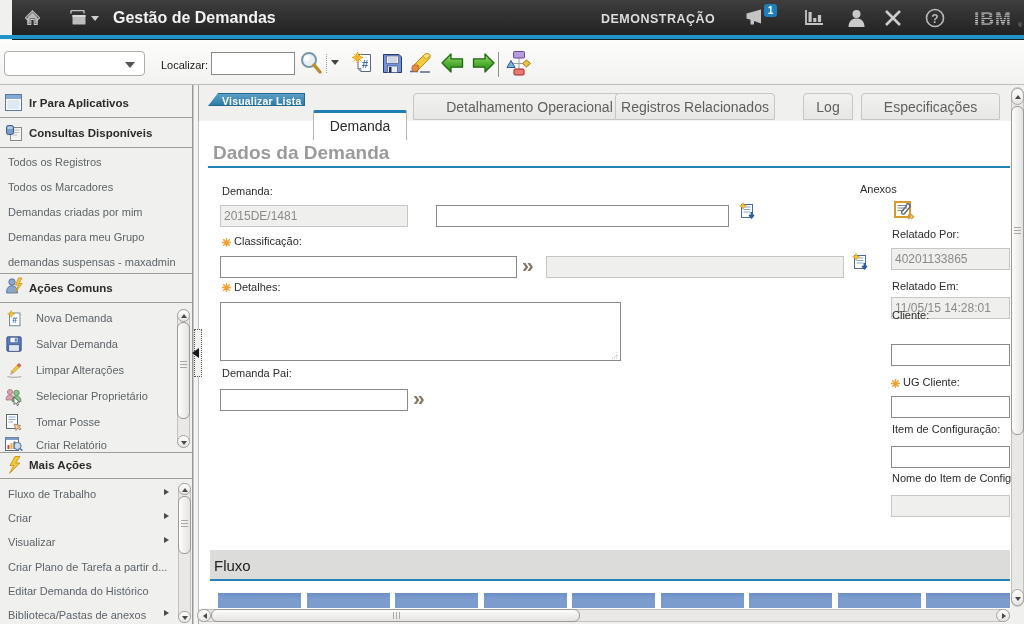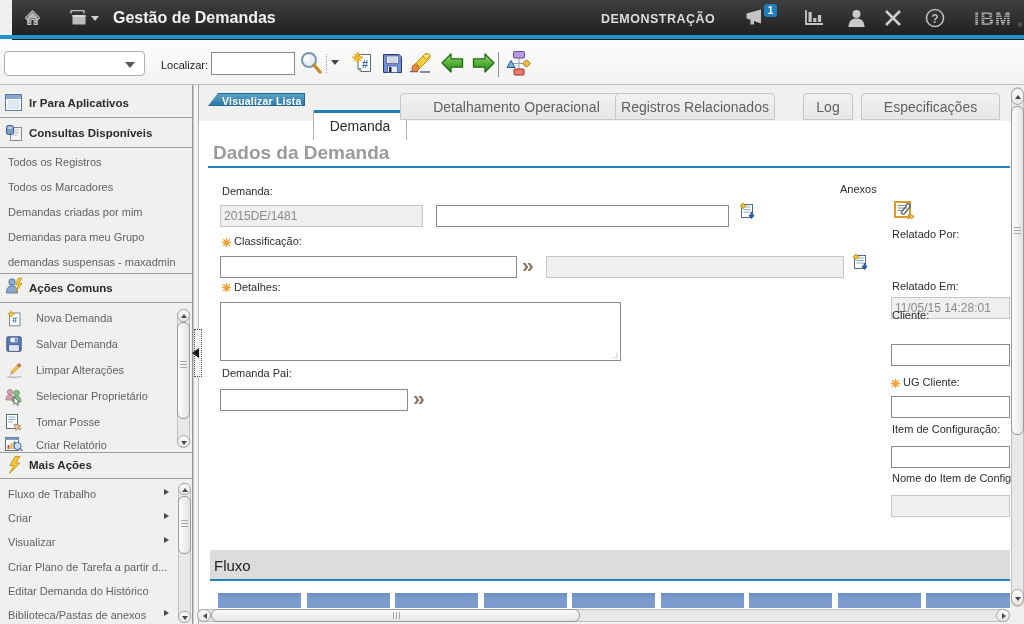--- a/index.html
+++ b/index.html
@@ -264,28 +264,28 @@
       </div>
 </div>
 <div id="splitter"></div>
 <div id="content"></div>
 <div id="panel"></div>
 <div class="abs" style="left:194px;top:329px;width:6px;height:46px;border:1px dotted #555;background:#f0f0ef"></div>
 <div class="abs" style="left:192px;top:348px;width:0;height:0;border-top:5px solid transparent;border-bottom:5px solid transparent;border-right:7px solid #1a1a1a"></div>
 <div class="abs" style="left:208px;top:93px;width:97px;height:13px;background:linear-gradient(#5aa0c8,#2e7ba6);border:1px solid #23688f;clip-path:polygon(10px 0,100% 0,100% 100%,0 100%);box-sizing:border-box"></div>
 <div class="abs" style="left:222px;top:95px;font-size:10.5px;font-weight:bold;color:#fff;letter-spacing:0.2px">Visualizar Lista</div>
 <div id="tabact"><span style="line-height:27px">Demanda</span></div>
-<div class="tab" style="left:400px;width:233px;line-height:26px">Detalhamento Operacional</div>
+<div class="tab" style="left:413px;width:233px;line-height:26px">Detalhamento Operacional</div>
 <div class="tab" style="left:615px;width:160px;line-height:26px">Registros Relacionados</div>
 <div class="tab" style="left:803px;width:50px;line-height:26px">Log</div>
 <div class="tab" style="left:861px;width:139px;line-height:26px">Especificações</div>
 <div class="abs" style="left:213px;top:142px;font-size:19px;font-weight:bold;color:#9b9b9b">Dados da Demanda</div>
 <div class="abs" style="left:208px;top:166px;width:802px;height:2px;background:#2482b4"></div>
 <span class="lbl" style="left:222px;top:185px">Demanda:</span>
-<div class="fro" style="left:220px;top:205px;width:203px">2015DE/1481</div>
+<div class="fro" style="left:220px;top:205px;width:188px">2015DE/1481</div>
 <div class="fld" style="left:436px;top:205px;width:293px"></div>
 <svg class="abs" style="left:738px;top:202px" width="19" height="19" viewBox="0 0 19 19">
       <rect x="3.5" y="2.5" width="11" height="13" fill="#fff" stroke="#4a6a9a"></rect>
       <path d="M5.5 5 H12.5 M5.5 7.5 H12.5 M5.5 10 H12.5" stroke="#7a9cc6" stroke-width="0.9"></path>
       <path d="M5 0.5 L6.2 2.8 L8.5 3.8 L6.2 5 L5 7.2 L3.8 5 L1.5 3.8 L3.8 2.8 Z" fill="#f4c430" stroke="#c89010" stroke-width="0.5"></path>
       <path d="M13.5 10 L13.5 15 M11.2 12.8 L13.5 15.5 L15.8 12.8" stroke="#2a5aa8" stroke-width="1.8" fill="none"></path>
     </svg>
 <svg class="ast" style="left:222px;top:238px" viewBox="0 0 9 9">
       <path d="M4.5 0 V9 M0 4.5 H9 M1.2 1.2 L7.8 7.8 M7.8 1.2 L1.2 7.8" stroke="#f0a030" stroke-width="1.3"></path>
     </svg>
@@ -303,28 +303,29 @@
       <path d="M4.5 0 V9 M0 4.5 H9 M1.2 1.2 L7.8 7.8 M7.8 1.2 L1.2 7.8" stroke="#f0a030" stroke-width="1.3"></path>
     </svg>
 <span class="lbl" style="left:234px;top:281px">Detalhes:</span>
 <div class="fld" style="left:220px;top:302px;width:401px;height:59px"></div>
 <svg class="abs" style="left:610px;top:351px" width="8" height="8" viewBox="0 0 8 8">
       <path d="M7 1 L7 7 L1 7 M7 4 L4 7" stroke="#b0b0b0" stroke-width="0.8" fill="none" stroke-dasharray="1,1"></path>
     </svg>
 <span class="lbl" style="left:222px;top:367px">Demanda Pai:</span>
 <div class="fld" style="left:220px;top:389px;width:188px"></div>
 <span class="chev" style="left:413px;top:386px">»</span>
-<span class="lbl" style="left:840px;top:183px;">Anexos</span>
+<span class="lbl" style="left:860px;top:183px;">Anexos</span>
 <svg class="abs" style="left:894px;top:201px" width="22" height="19" viewBox="0 0 22 19">
       <rect x="1" y="1" width="15" height="15" fill="#fffdf5" stroke="#d99a2b" stroke-width="2"></rect>
       <path d="M3.5 4.5 H13 M3.5 7 H13 M3.5 9.5 H10" stroke="#7a8a9a" stroke-width="1"></path>
       <path d="M12 3.5 C14.5 1.5 17.5 4.2 15.5 6.5 L10.5 12.5 C9 14.2 6.5 12 8 10.2 L13 4.5" stroke="#5a6a7a" stroke-width="1.4" fill="none"></path>
       <path d="M14 13.5 L16.5 15.7 L14 18 M17 13.5 L19.5 15.7 L17 18" stroke="#d99a2b" stroke-width="1.4" fill="none"></path>
     </svg>
 <span class="lbl" style="left:892px;top:228px">Relatado Por:</span>
+<div class="fro" style="left:891px;top:248px;width:119px">40201133865</div>
 <span class="lbl" style="left:892px;top:280px">Relatado Em:</span>
 <div class="fro" style="left:891px;top:297px;width:119px">11/05/15 14:28:01</div>
 <span class="lbl" style="left:892px;top:309px">Cliente:</span>
 <div class="fld" style="left:891px;top:344px;width:119px"></div>
 <svg class="ast" style="left:891px;top:379px" viewBox="0 0 9 9">
       <path d="M4.5 0 V9 M0 4.5 H9 M1.2 1.2 L7.8 7.8 M7.8 1.2 L1.2 7.8" stroke="#f0a030" stroke-width="1.3"></path>
     </svg>
 <span class="lbl" style="left:903px;top:376px">UG Cliente:</span>
 <div class="fld" style="left:891px;top:396px;width:119px"></div>
 <span class="lbl" style="left:892px;top:423px">Item de Configuração:</span>

